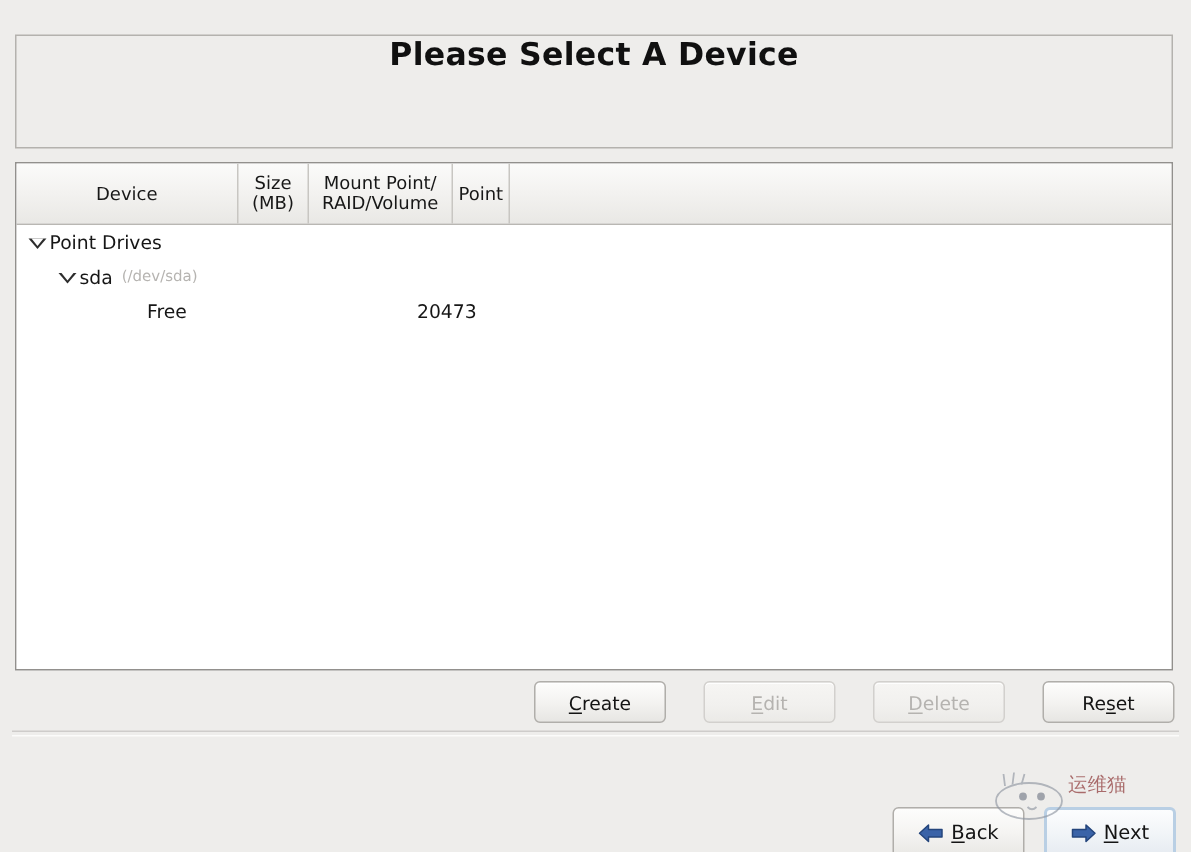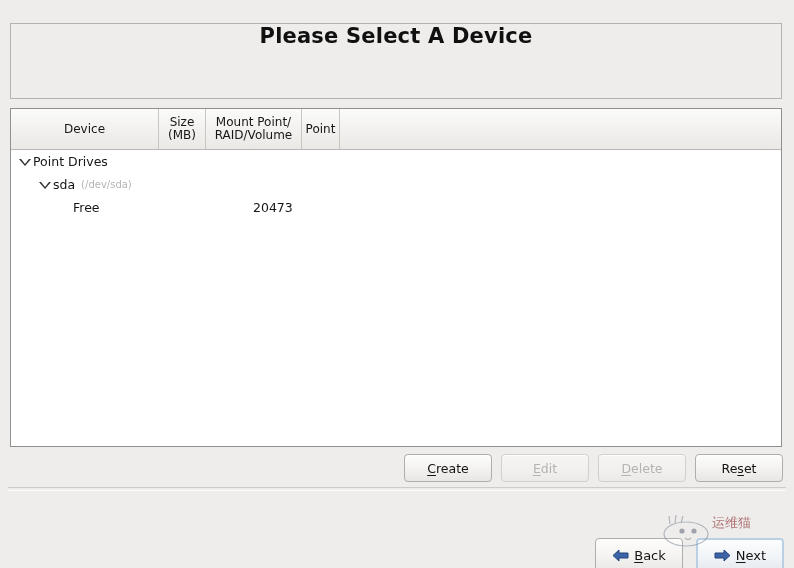--- a/index.html
+++ b/index.html
@@ -125,21 +125,21 @@
     font-size: 12.5px;
     color: #161616;
   }
   .row-sub {
     font-size: 10px;
     color: #b6b4b1;
     margin-left: 6px;
   }
   .indent-1 { padding-left: 6px; }
   .indent-2 { padding-left: 26px; }
-  .indent-3 { padding-left: 46px; }
+  .indent-3 { padding-left: 71px; }
   .row-size {
     position: absolute;
     left: 180px;
     font-size: 12.5px;
     color: #161616;
   }
   .row-cellwrap { position: relative; flex: 1 1 auto; display: flex; align-items: center; }
 
   
   #action-row {
@@ -151,21 +151,21 @@
     display: flex;
     justify-content: flex-end;
     align-items: center;
     padding-right: 11px;
     box-sizing: border-box;
   }
   .gbtn {
     box-sizing: border-box;
     height: 28px;
     width: 88px;
-    margin-left: 9px;
+    margin-left: 25px;
     border: 1px solid #b0aeaa;
     border-radius: 4px;
     background: linear-gradient(to bottom, #fdfdfc 0%, #f4f3f1 50%, #e7e6e3 100%);
     font-family: "DejaVu Sans", "Liberation Sans", sans-serif;
     font-size: 12.5px;
     color: #141414;
     display: flex;
     align-items: center;
     justify-content: center;
     cursor: default;

